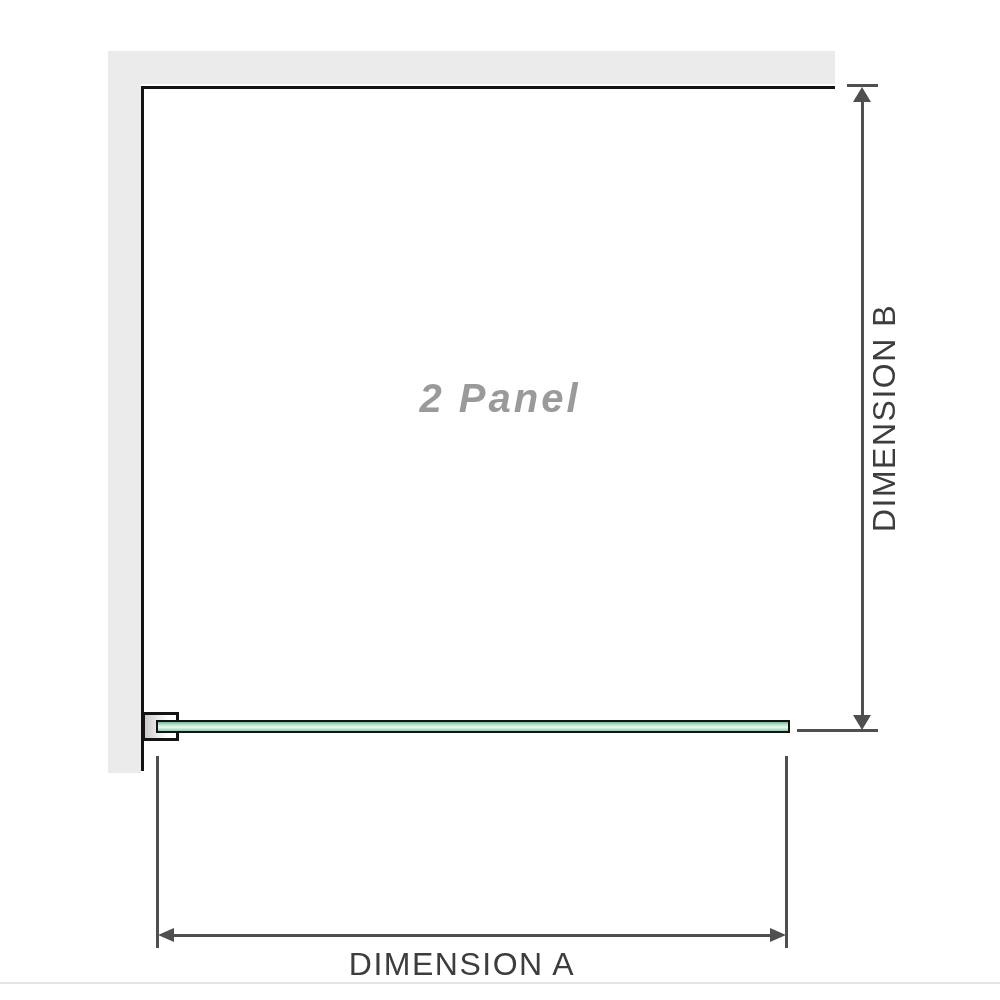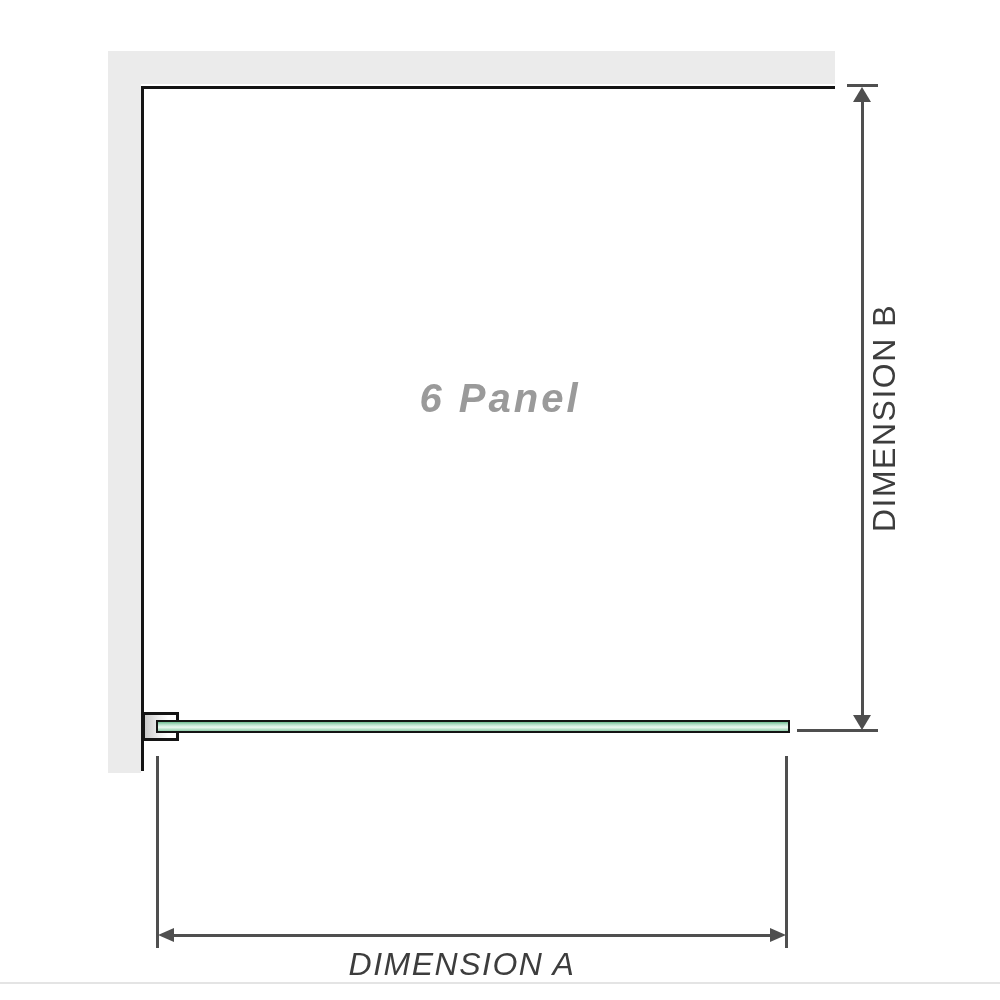--- a/index.html
+++ b/index.html
@@ -143,40 +143,39 @@
   }
   .dim-a-label {
     left: 262px; top: 946px; width: 400px; height: 36px;
     color: var(--c-dimension-text);
     font-size: 32px;
     font-weight: 300;
     letter-spacing: 1.5px;
     text-align: center;
     line-height: 36px;
     white-space: nowrap;
-    font-style: italic;
   }
 
   
   .footer-divider {
     left: 0; top: 982px; width: 1000px; height: 2px;
     background: var(--c-divider);
   }
 </style>
 </head>
 <body>
 
 <div class="diagram-canvas">
 
   <div class="abs wall-top"></div>
   <div class="abs wall-left"></div>
 
   <div class="abs enclosure-outline"></div>
 
-  <div class="abs panel-count-label">6 Panel</div>
+  <div class="abs panel-count-label">2 Panel</div>
 
   <div class="abs wall-bracket"></div>
   <div class="abs glass-panel"></div>
 
   <div class="abs dim-b-tick-top"></div>
   <div class="abs dim-b-tick-bottom"></div>
   <div class="abs dim-b-line"></div>
   <div class="abs dim-b-arrow-up"></div>
   <div class="abs dim-b-arrow-down"></div>
   <div class="abs dim-b-label">DIMENSION B</div>

